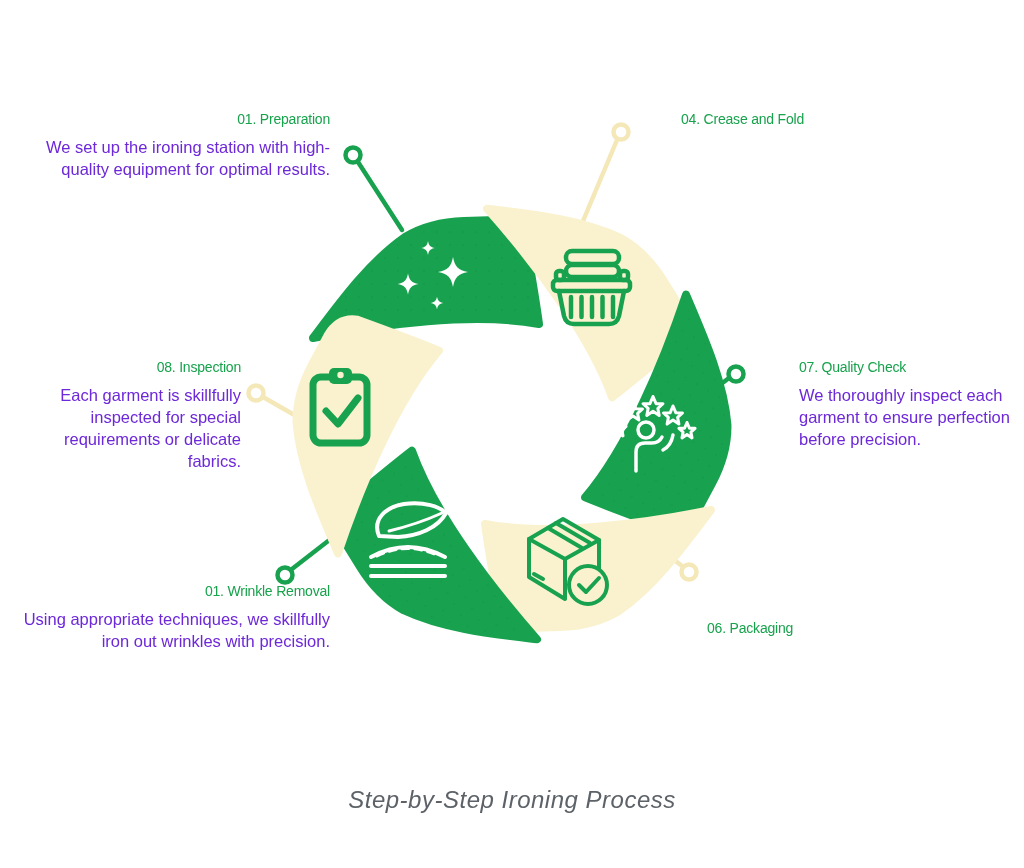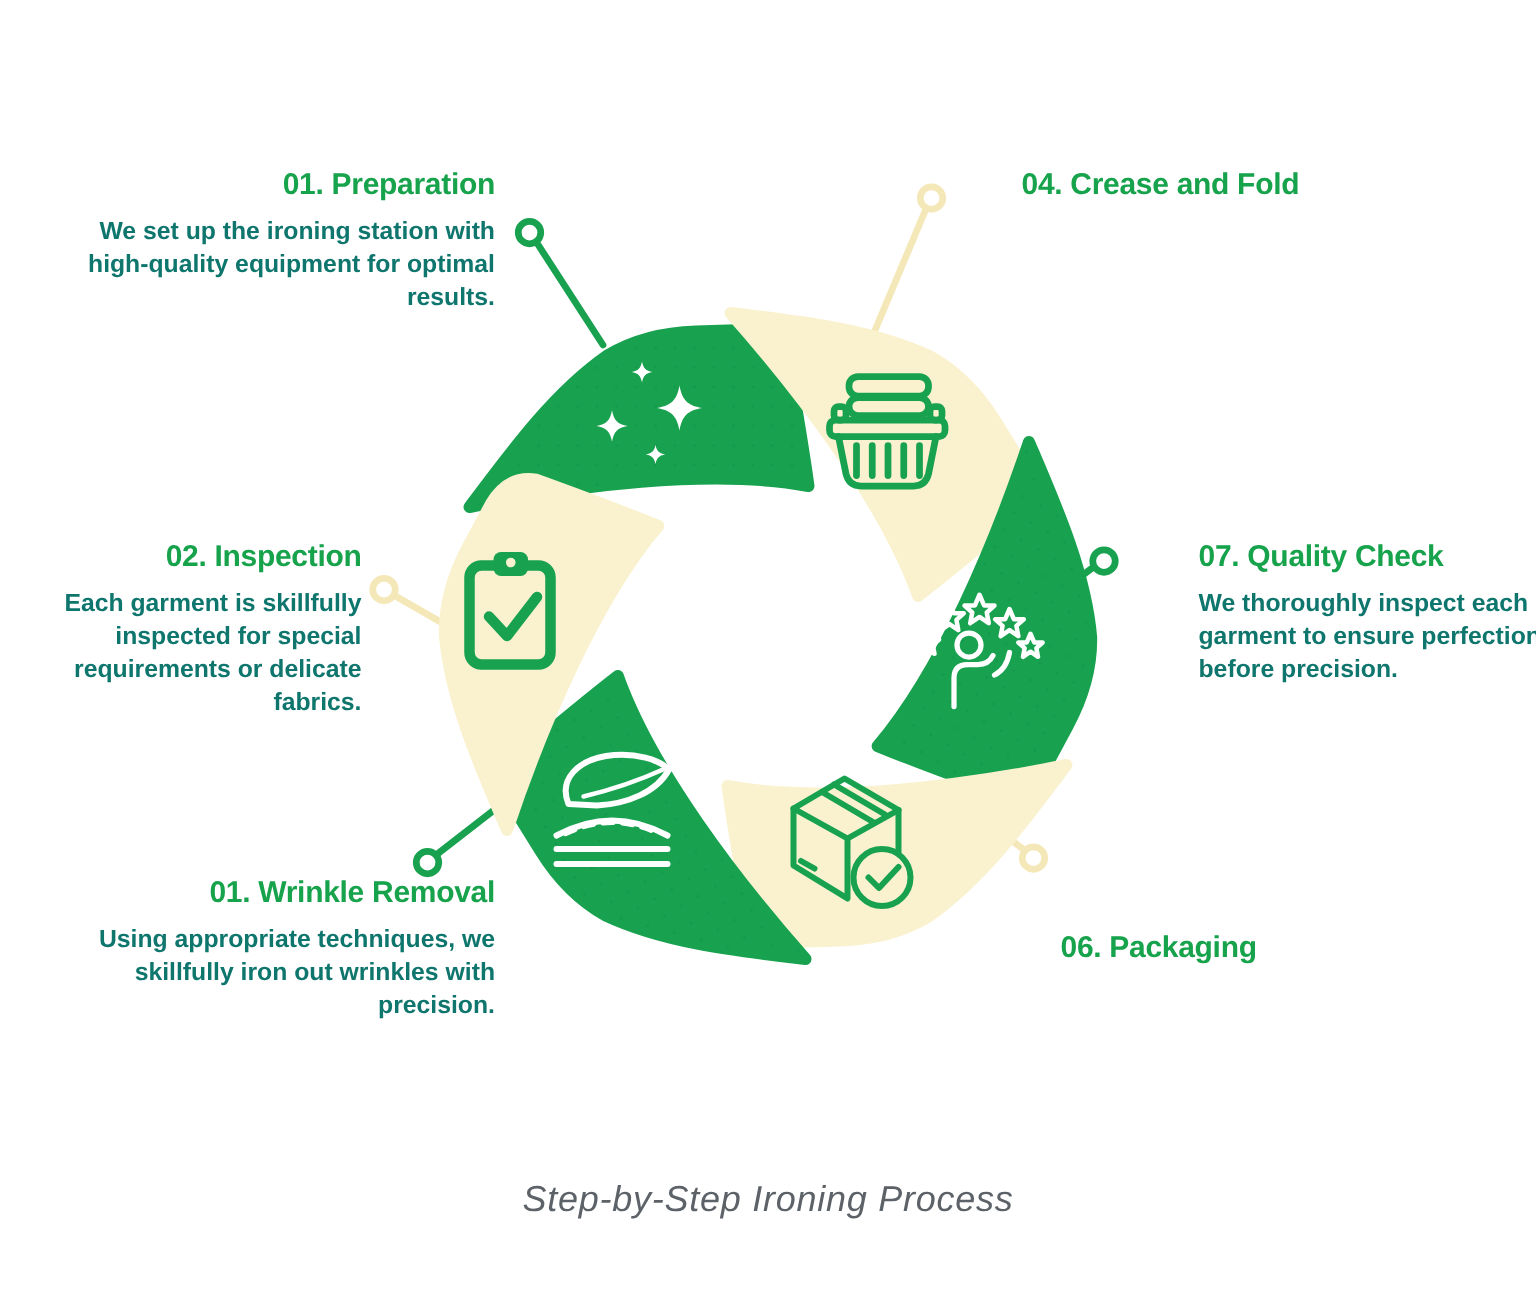--- a/index.html
+++ b/index.html
@@ -1,20 +1,20 @@
 <!DOCTYPE html>
 <html><head>
 <meta charset="utf-8">
 <style>
   html,body{margin:0;padding:0;background:#ffffff;}
   #page{position:relative;width:1024px;height:868px;background:#ffffff;overflow:hidden;
         font-family:"Liberation Sans","DejaVu Sans",sans-serif;}
   .step{position:absolute;}
-  .step h3{margin:0 0 10px 0;font-size:20px;line-height:1.1;font-weight:700;color:#17A24C;letter-spacing:-0.2px;}
-  .step p{margin:0;font-size:16.5px;line-height:1.33;color:#0f766e;font-weight:bold;}
+  .step h3{margin:0 0 10px 0;font-size:14px;line-height:1.1;font-weight:400;color:#17A24C;letter-spacing:-0.2px;}
+  .step p{margin:0;font-size:16.5px;line-height:1.33;color:#6d28d9;}
   .align-right{text-align:right;}
   .align-left{text-align:left;margin-left:44px;}
   #caption{position:absolute;left:0;top:786px;width:1024px;text-align:center;
            font-size:24px;font-style:italic;color:#5C6267;letter-spacing:0.5px;}
   svg{position:absolute;left:0;top:0;}
 </style>
 </head>
 <body>
 
 <div id="page">
@@ -134,21 +134,21 @@
   <div class="step align-right" style="left:40px;top:112px;width:290px;">
     <h3>01. Preparation</h3>
     <p>We set up the ironing station with high-quality equipment for optimal results.</p>
   </div>
 
   <div class="step align-left" style="left:637px;top:112px;width:290px;">
     <h3>04. Crease and Fold</h3>
   </div>
 
   <div class="step align-right" style="left:21px;top:360px;width:220px;">
-    <h3>02. Inspection</h3>
+    <h3>08. Inspection</h3>
     <p>Each garment is skillfully inspected for special requirements or delicate fabrics.</p>
   </div>
 
   <div class="step align-left" style="left:755px;top:360px;width:232px;">
     <h3>07. Quality Check</h3>
     <p>We thoroughly inspect each garment to ensure perfection before precision.</p>
   </div>
 
   <div class="step align-right" style="left:10px;top:584px;width:320px;">
     <h3>01. Wrinkle Removal</h3>

